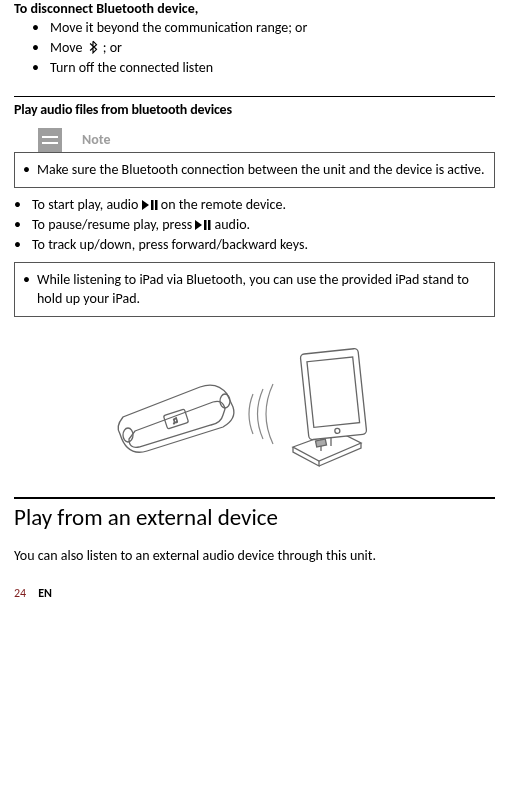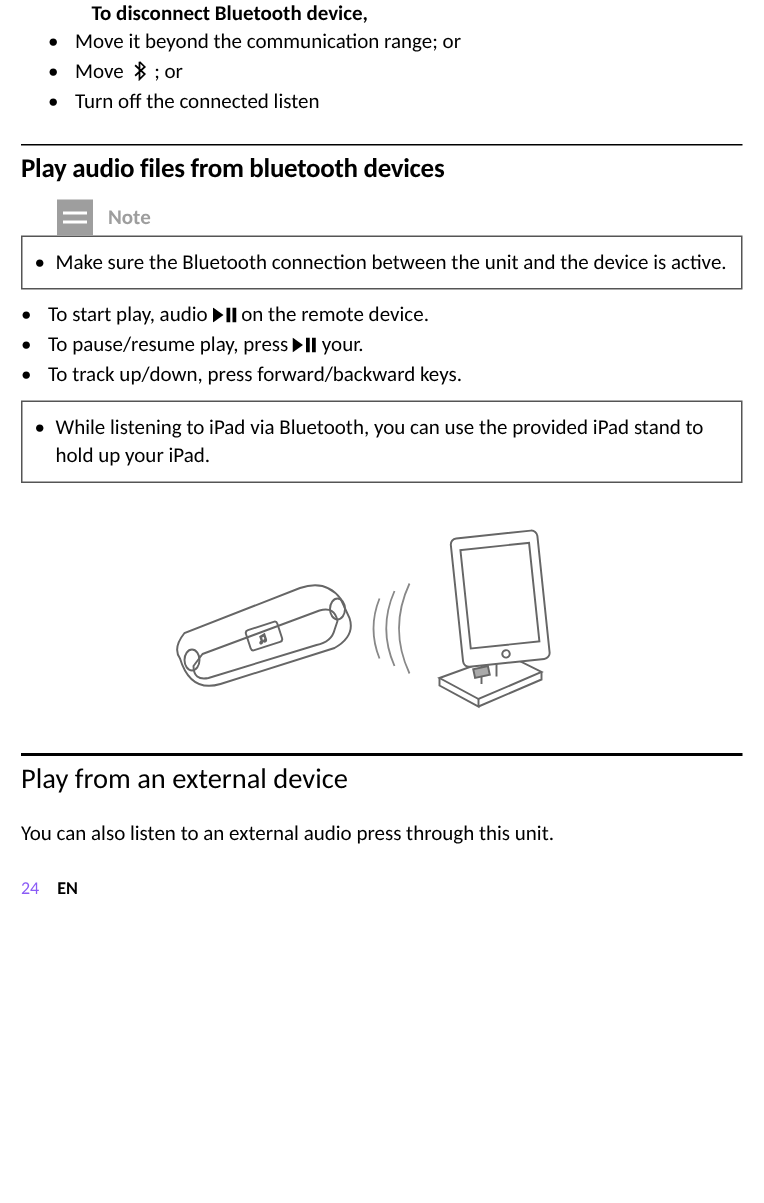--- a/index.html
+++ b/index.html
@@ -7,21 +7,21 @@
     padding: 0;
     font-family: "Gill Sans", "Gill Sans MT", Calibri, sans-serif;
     font-size: 14px;
     color: #000;
     width: 509px;
     background: #fff;
   }
   .page {
     padding: 0 14px 14px 14px;
   }
-  .bold { font-weight: bold; margin-left: 47px; }
+  .bold { font-weight: bold; }
   .bullet-row {
     display: flex;
     align-items: flex-start;
     margin: 2px 0;
   }
   .bullet-dot {
     width: 18px;
     flex: none;
     text-align: left;
     line-height: 1.3;
@@ -33,37 +33,37 @@
   .section-rule {
     border: none;
     border-top: 1px solid #000;
     margin: 18px 0 4px 0;
   }
   .section-rule.thick {
     border-top: 2px solid #000;
     margin-top: 28px;
   }
   h2.section-h {
-    font-size: 18px;
+    font-size: 14px;
     font-weight: bold;
     margin: 0 0 10px 0;
     letter-spacing: -0.2px;
   }
   h1.major-h {
-    font-size: 19px;
+    font-size: 23px;
     font-weight: 500;
     margin: 0 0 16px 0;
   }
   .callout {
     margin: 8px 0;
   }
   .callout-head {
     display: flex;
     align-items: center;
-    gap: 10px;
+    gap: 20px;
     margin-bottom: 0px;
     padding-left: 24px;
   }
   .callout-icon {
     width: 24px;
     height: 24px;
     background: #9e9e9e;
     display: flex;
     align-items: center;
     justify-content: center;
@@ -99,21 +99,21 @@
     justify-content: center;
     margin: 22px 0 14px 0;
   }
   .footer {
     display: flex;
     align-items: baseline;
     gap: 12px;
     margin-top: 22px;
     font-size: 12px;
   }
-  .footer .pnum { color: #8b5cf6; }
+  .footer .pnum { color: #7f1d1d; }
   .footer .lang { font-weight: bold; }
   .indent { padding-left: 18px; }
 </style>
 </head>
 <body>
 
 <div class="page">
 
   <div>
     <div class="bold">To disconnect Bluetooth device,</div>
@@ -177,21 +177,21 @@
     </div>
     <div class="bullet-row">
       <div class="bullet-dot">•</div>
       <div class="bullet-txt">
         <span>To pause/resume play, press </span>
         <svg class="playpause" width="16" height="10" viewBox="0 0 16 10">
           <polygon points="0,0 7,5 0,10" fill="#000"></polygon>
           <rect x="9" y="0" width="2.5" height="10" fill="#000"></rect>
           <rect x="13" y="0" width="2.5" height="10" fill="#000"></rect>
         </svg>
-        <span> your.</span>
+        <span> audio.</span>
       </div>
     </div>
     <div class="bullet-row">
       <div class="bullet-dot">•</div>
       <div class="bullet-txt">To track up/down, press forward/backward keys.</div>
     </div>
   </div>
 
   <div class="callout">
     <div class="callout-body">
@@ -236,20 +236,20 @@
           <rect x="206" y="20" width="46" height="66"></rect>
           <circle cx="229" cy="92" r="2.5"></circle>
         </g>
       </g>
     </svg>
   </div>
 
   <hr class="section-rule thick">
 
   <h1 class="major-h">Play from an external device</h1>
-  <div>You can also listen to an external audio press through this unit.</div>
+  <div>You can also listen to an external audio device through this unit.</div>
 
   <div class="footer">
     <span class="pnum">24</span>
     <span class="lang">EN</span>
   </div>
 
 </div>
 
 </body></html>

